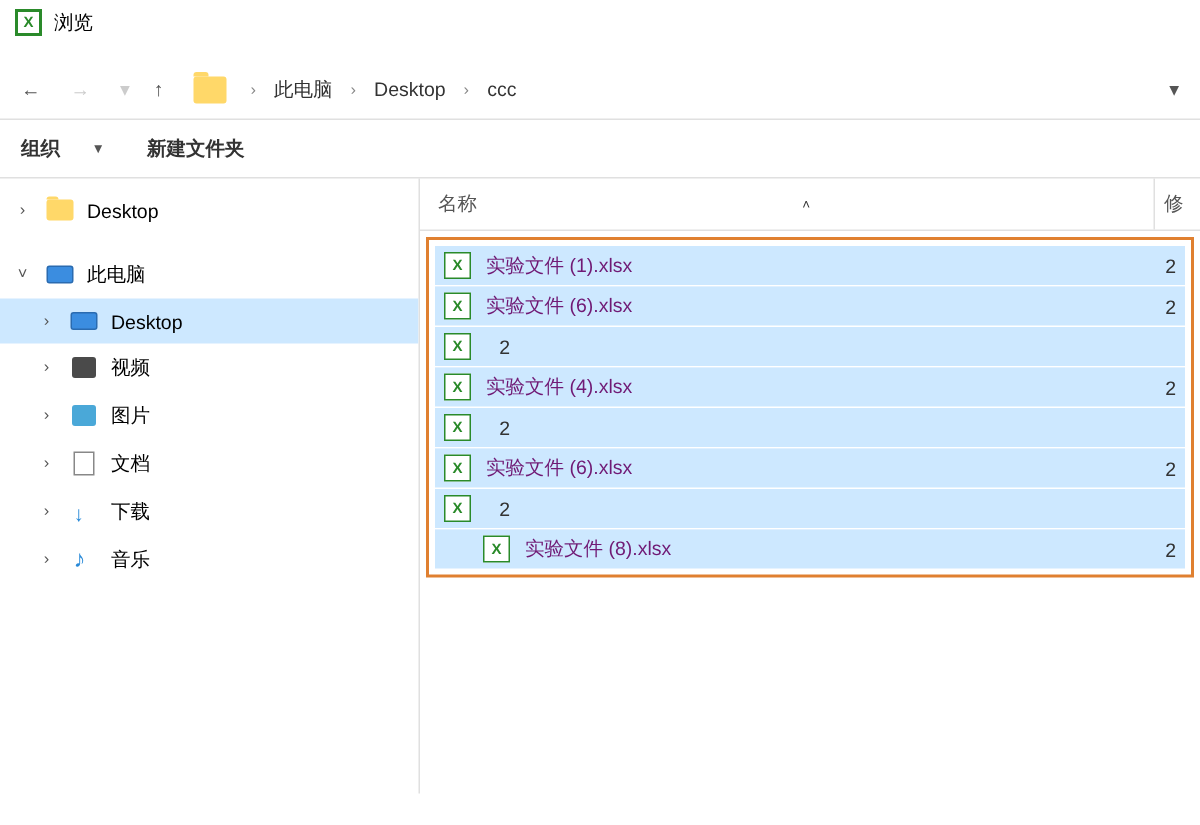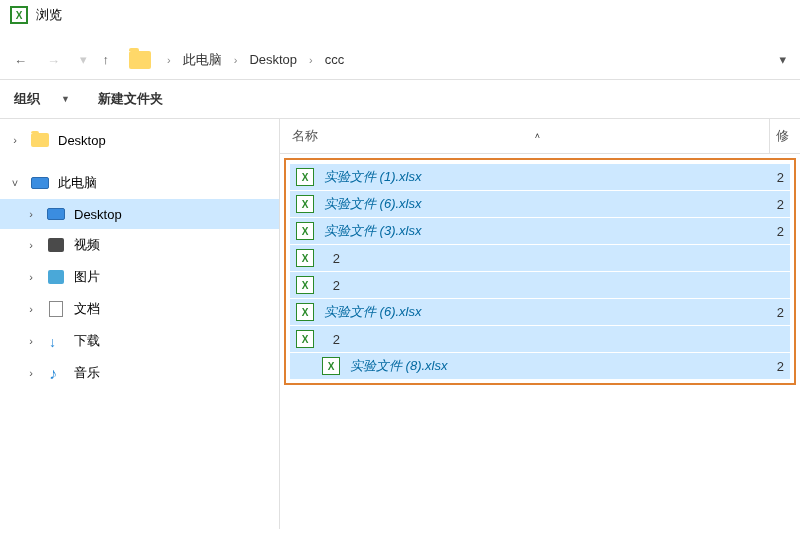--- a/index.html
+++ b/index.html
@@ -46,21 +46,21 @@
     .list-header { display: flex; border-bottom: 1px solid #e0e0e0; padding: 0; }
     .col-name { flex: 1; padding: 8px 12px; color: #555; cursor: pointer; display: flex; align-items: center; justify-content: space-between; border-right: 1px solid #e0e0e0; }
     .col-other { width: 30px; padding: 8px 6px; color: #555; }
     .sort-caret { font-size: 9px; color: #333; margin: 0 auto; }
     
     .file-list { padding: 4px; border: 2px solid #e08030; margin: 4px; background: #fff; }
     .file-row { display: flex; align-items: center; padding: 4px 6px; gap: 10px; background: #cde8ff; border-bottom: 1px solid #fff; }
     .file-row:last-child { border-bottom: none; padding-left: 32px; }
     .xlsx-icon { width: 18px; height: 18px; background: #fff; border: 1px solid #2a8a2a; display: flex; align-items: center; justify-content: center; color: #2a8a2a; font-size: 9px; font-weight: bold; position: relative; }
     .xlsx-icon::before { content: "X"; font-size: 10px; }
-    .file-name { flex: 1; color: #0369a1; font-style: italic; }
+    .file-name { flex: 1; color: #701a75; }
     .file-num { color: #333; width: 16px; text-align: right; }
   </style>
 </head>
 <body>
 
 <div class="titlebar">
   <div class="titlebar-icon">X</div>
   <span>浏览</span>
 </div>
 
@@ -168,25 +168,25 @@
           <span class="file-name">实验文件 (1).xlsx</span>
           <span class="file-num">2</span>
         </div>
         <div class="file-row">
           <span class="xlsx-icon"></span>
           <span class="file-name">实验文件 (6).xlsx</span>
           <span class="file-num">2</span>
         </div>
         <div class="file-row">
           <span class="xlsx-icon"></span>
-          <span class="file-name">实验文件 (3).xlsx</span>
-          <span class="file-num">2</span>
-        </div>
-        <div class="file-row">
-          <span class="xlsx-icon"></span>
+          <span class="file-num">2</span>
+        </div>
+        <div class="file-row">
+          <span class="xlsx-icon"></span>
+          <span class="file-name">实验文件 (4).xlsx</span>
           <span class="file-num">2</span>
         </div>
         <div class="file-row">
           <span class="xlsx-icon"></span>
           <span class="file-num">2</span>
         </div>
         <div class="file-row">
           <span class="xlsx-icon"></span>
           <span class="file-name">实验文件 (6).xlsx</span>
           <span class="file-num">2</span>

